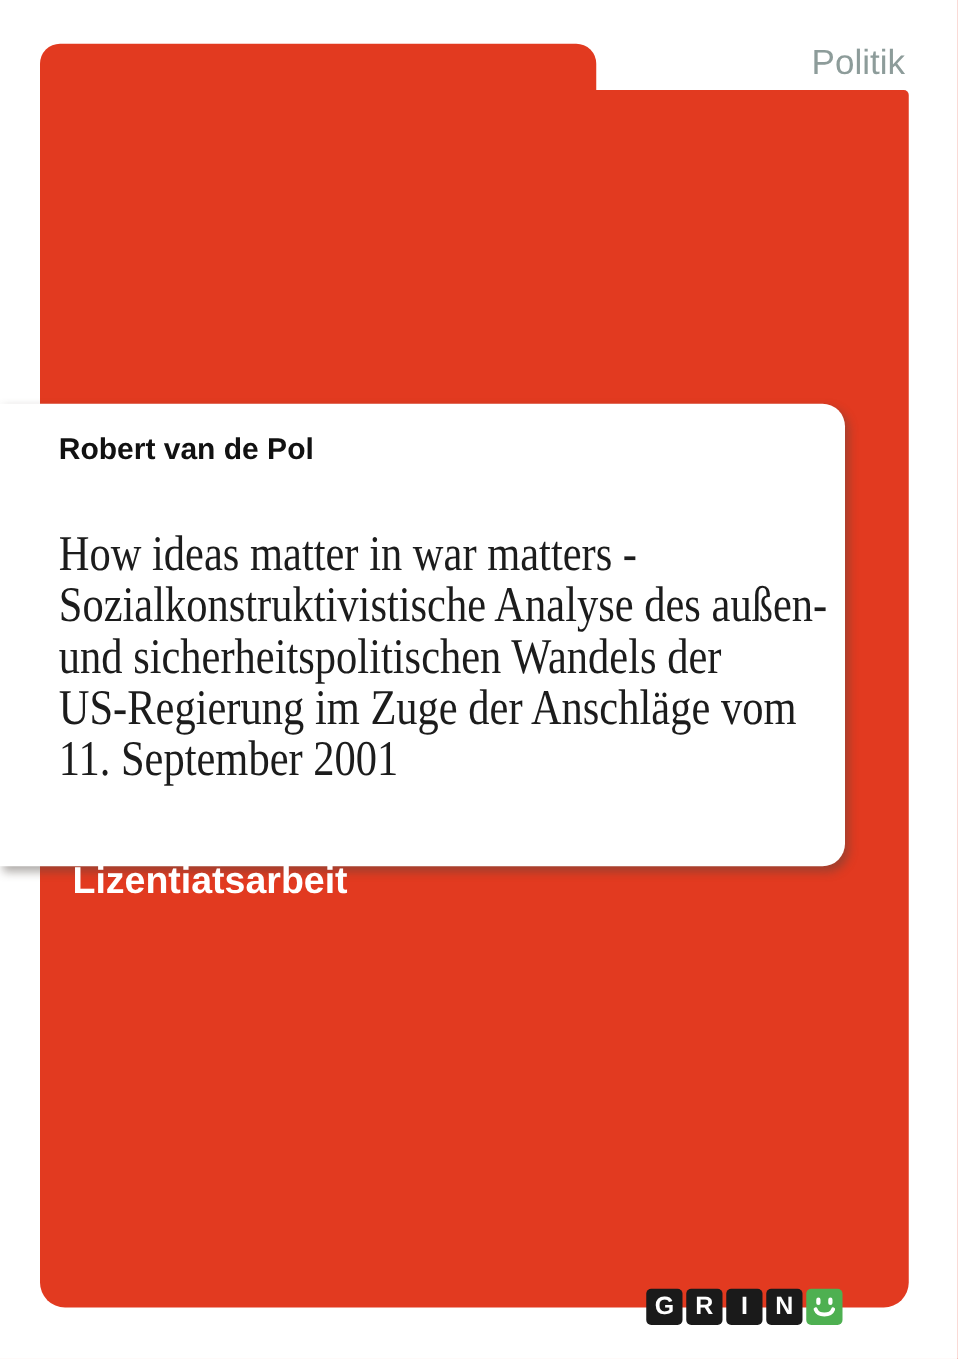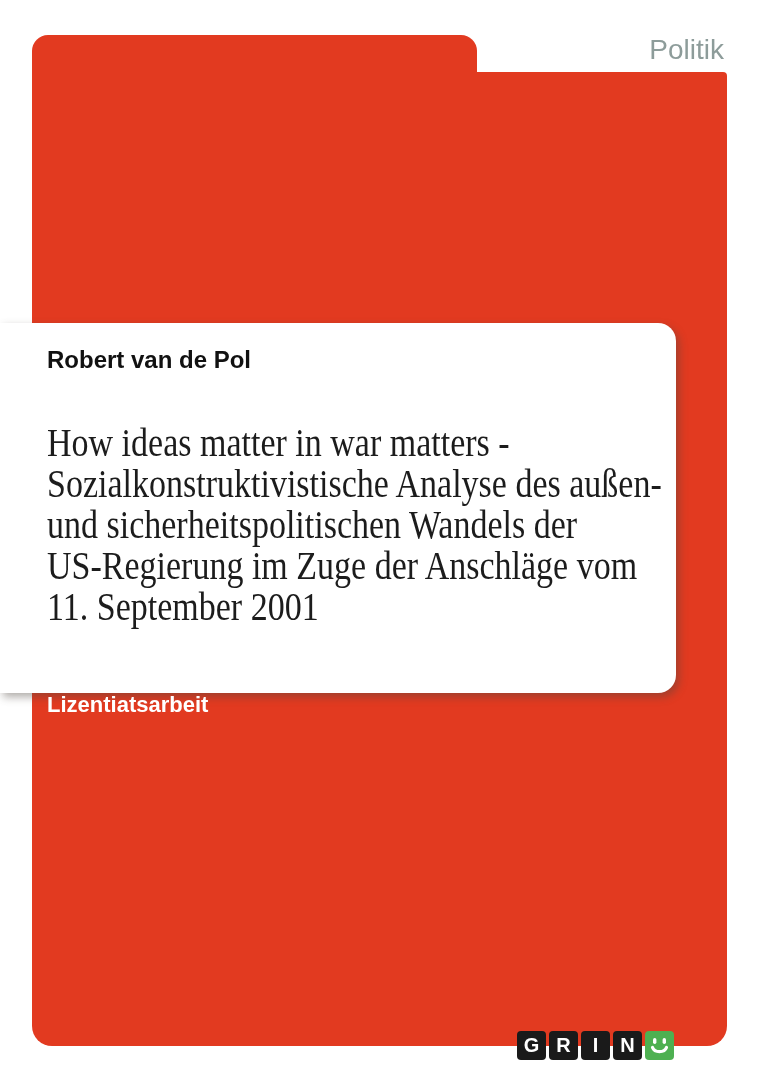--- a/index.html
+++ b/index.html
@@ -55,22 +55,22 @@
   .title{
     margin-top:48px;
     font-family:"Liberation Serif",serif;
     font-size:40px;line-height:41px;
     color:var(--title-black);
     transform:scaleX(0.85);
     transform-origin:left top;
     white-space:nowrap;
   }
   .doc-type{
-    position:absolute;left:47px;top:692px;
-    font-size:22px;line-height:26px;
+    position:absolute;left:58px;top:692px;
+    font-size:30px;line-height:26px;
     font-weight:bold;color:#ffffff;
   }
   .logo{
     position:absolute;left:517px;top:1031px;
     display:flex;gap:3px;
   }
   .tile{
     width:29px;height:29px;
     background:var(--tile-black);
     border-radius:4px;

